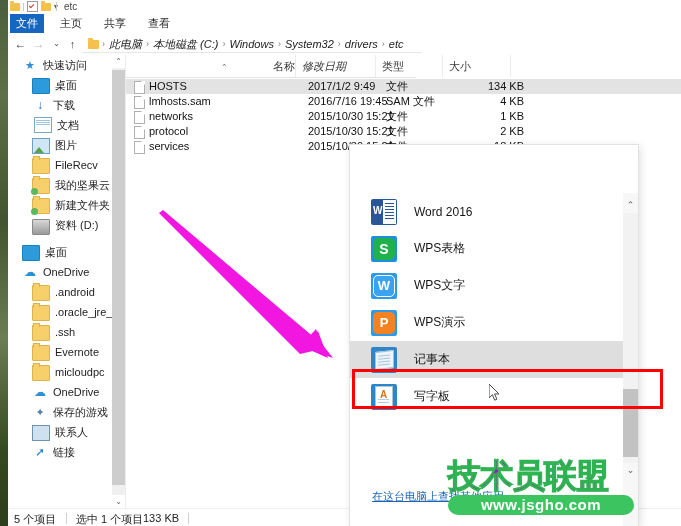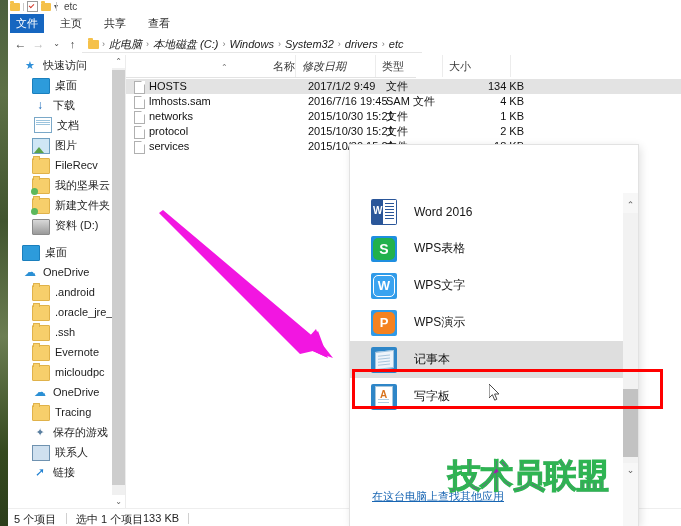--- a/index.html
+++ b/index.html
@@ -325,25 +325,20 @@
           <span class="ic ic-folder"></span>
           <span class="lbl">micloudpc</span>
           <span class="pin"></span>
         </div>
         <div class="navrow ind1">
           <span class="ic ic-onedrive">☁</span>
           <span class="lbl">OneDrive</span>
           <span class="pin"></span>
         </div>
         <div class="navrow ind1">
-          <span class="ic ic-folder"></span>
-          <span class="lbl">Tracing</span>
-          <span class="pin"></span>
-        </div>
-        <div class="navrow ind1">
           <span class="ic ic-games">✦</span>
           <span class="lbl">保存的游戏</span>
           <span class="pin"></span>
         </div>
         <div class="navrow ind1">
           <span class="ic ic-contacts"></span>
           <span class="lbl">联系人</span>
           <span class="pin"></span>
         </div>
         <div class="navrow ind1">
@@ -485,15 +480,16 @@
           <stop offset="1" stop-color="#f216e1"></stop>
       </linearGradient>
     </defs>
     <path d="M9,8 L158,128 L150,140 L176,152 L166,124 L157,134 Z" fill="#f216e1"></path>
     <path d="M9,8 L160,130 L152,141 L178,153 L168,126 L158,136 Z" fill="#f216e1"></path>
     <polygon points="9,8 13,5 172,139 183,153 163,146 150,149" fill="#f216e1"></polygon>
   </svg>
 
   <div class="watermark">
     <div class="wm-text">技术员联盟</div>
+    <div class="wm-url">www.jsgho.com</div>
   </div>
 
 </div>
 
 </body></html>

